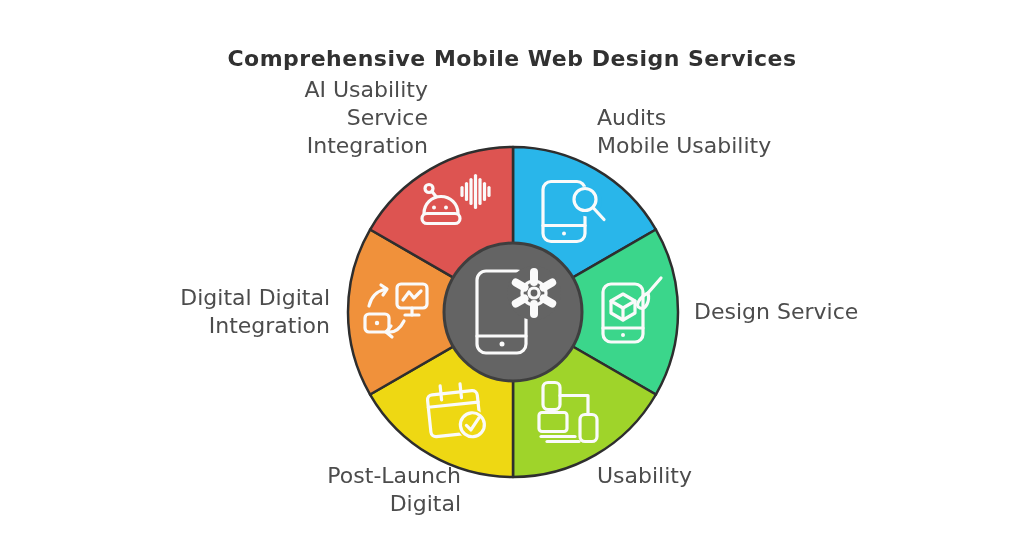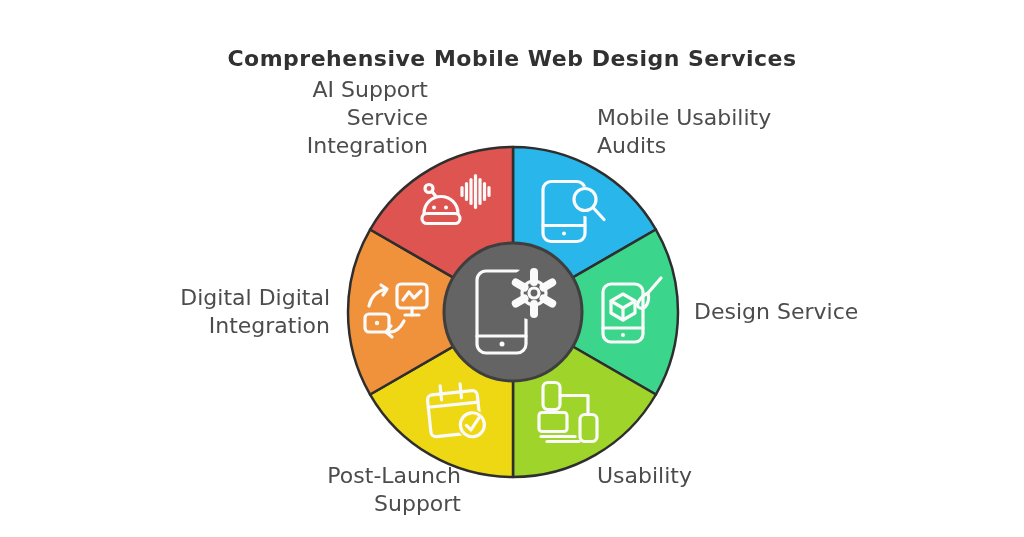--- a/index.html
+++ b/index.html
@@ -128,39 +128,39 @@
     <line class="tooth" x1="39.2" y1="-8.5" x2="30.5" y2="-13.5"></line>
     <line class="tooth" x1="21" y1="2" x2="21" y2="-8"></line>
     <line class="tooth" x1="2.8" y1="-8.5" x2="11.5" y2="-13.5"></line>
     <line class="tooth" x1="2.8" y1="-29.5" x2="11.5" y2="-24.5"></line>
     <circle cx="21" cy="-19" r="12"></circle>
     <circle cx="21" cy="-19" r="5"></circle>
   </g>
 </svg>
 
 <div class="label align-r" style="right:596px; top:76px">
-  <div>AI Support</div>
+  <div>AI Usability</div>
   <div>Service</div>
   <div>Integration</div>
 </div>
 
 <div class="label" style="left:597px; top:104px">
+  <div>Audits</div>
   <div>Mobile Usability</div>
-  <div>Audits</div>
 </div>
 
 <div class="label" style="left:694px; top:298px">
   <div>Design Service</div>
 </div>
 
 <div class="label" style="left:597px; top:462px">
   <div>Usability</div>
 </div>
 
 <div class="label align-r" style="right:563px; top:462px">
   <div>Post-Launch</div>
-  <div>Support</div>
+  <div>Digital</div>
 </div>
 
 <div class="label align-r" style="right:694px; top:284px">
   <div>Digital Digital</div>
   <div>Integration</div>
 </div>
 
 </body></html>

